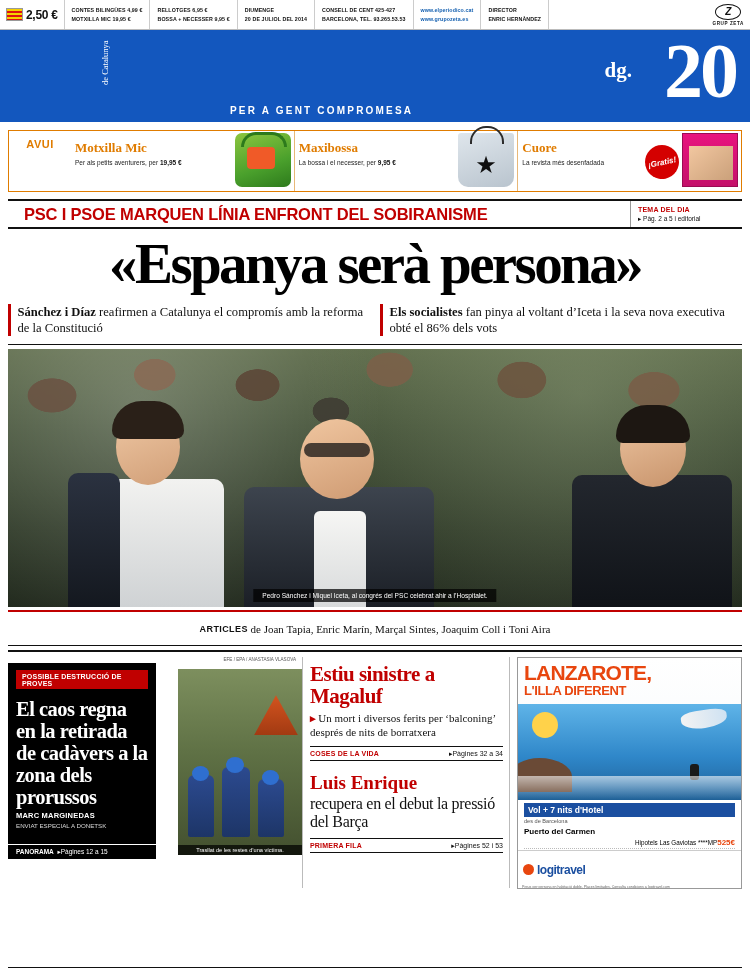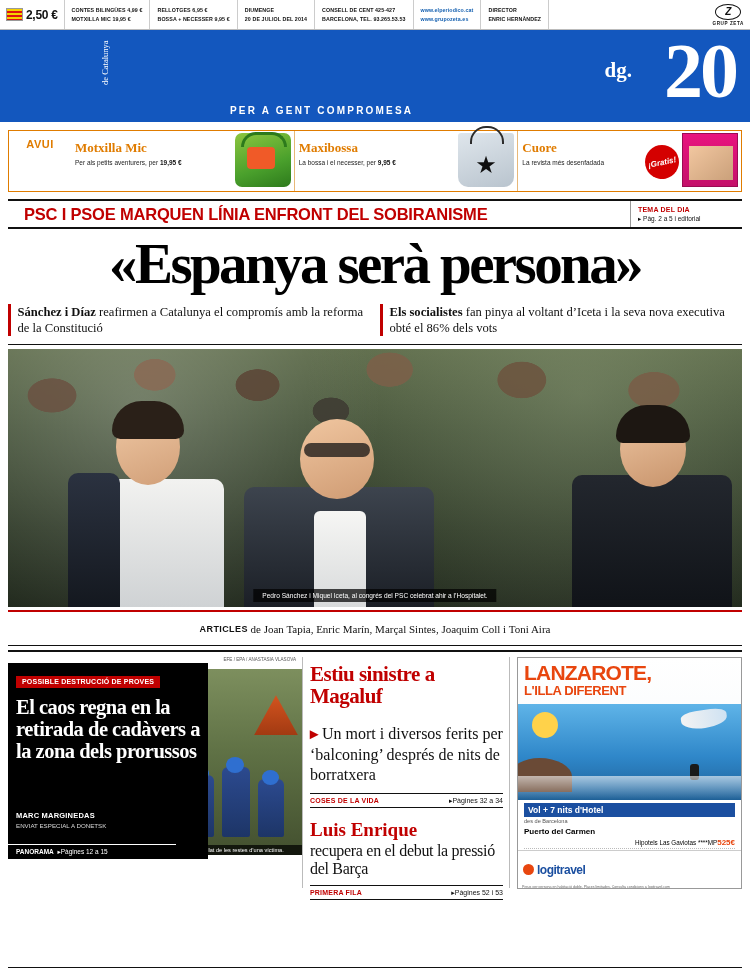--- a/index.html
+++ b/index.html
@@ -302,21 +302,21 @@
 
   .badge-black {
     display: inline-block;
     background: #c00000; color: #fff;
     font-size: 7px; font-weight: bold;
     padding: 2.5px 6px;
     letter-spacing: 0.2px;
   }
   .left-panel {
     background: #000; color: #fff;
-    width: 200px; height: 196px;
+    width: 148px; height: 196px;
     padding: 7px 8px 0 8px;
     position: relative;
   }
   .left-head {
     font-family: "Liberation Serif", serif;
     font-weight: bold; font-size: 20.5px;
     line-height: 1.08; margin-top: 8px;
     letter-spacing: -0.5px;
   }
   .left-byline { position: absolute; bottom: 30px; left: 8px; }
@@ -353,22 +353,22 @@
   .lp-helm { position:absolute; border-radius:50%; background:#2f6fd0; }
 
   .mid-head {
     font-family: "Liberation Serif", serif;
     font-weight: bold; color: #c00000;
     font-size: 21px; line-height: 1.06;
     letter-spacing: -0.5px;
   }
   .mid-sub {
     font-family: "Liberation Serif", serif;
-    font-size: 16px; line-height: 1.3; color: #111;
-    margin-top: 16px;
+    font-size: 11px; line-height: 1.3; color: #111;
+    margin-top: 3px;
   }
   .mid-sub .arrow { color: #c00000; font-weight: bold; }
   .mid-foot {
     display: flex; justify-content: space-between; align-items: baseline;
     border-top: 1px solid #111; border-bottom: 1px solid #111;
     margin-top: 7px; padding: 2.5px 0;
     font-size: 7px;
   }
   .mid-foot .a { color: #c00000; font-weight: bold; letter-spacing: .2px;}
   .mid-foot .b { color: #111; }

